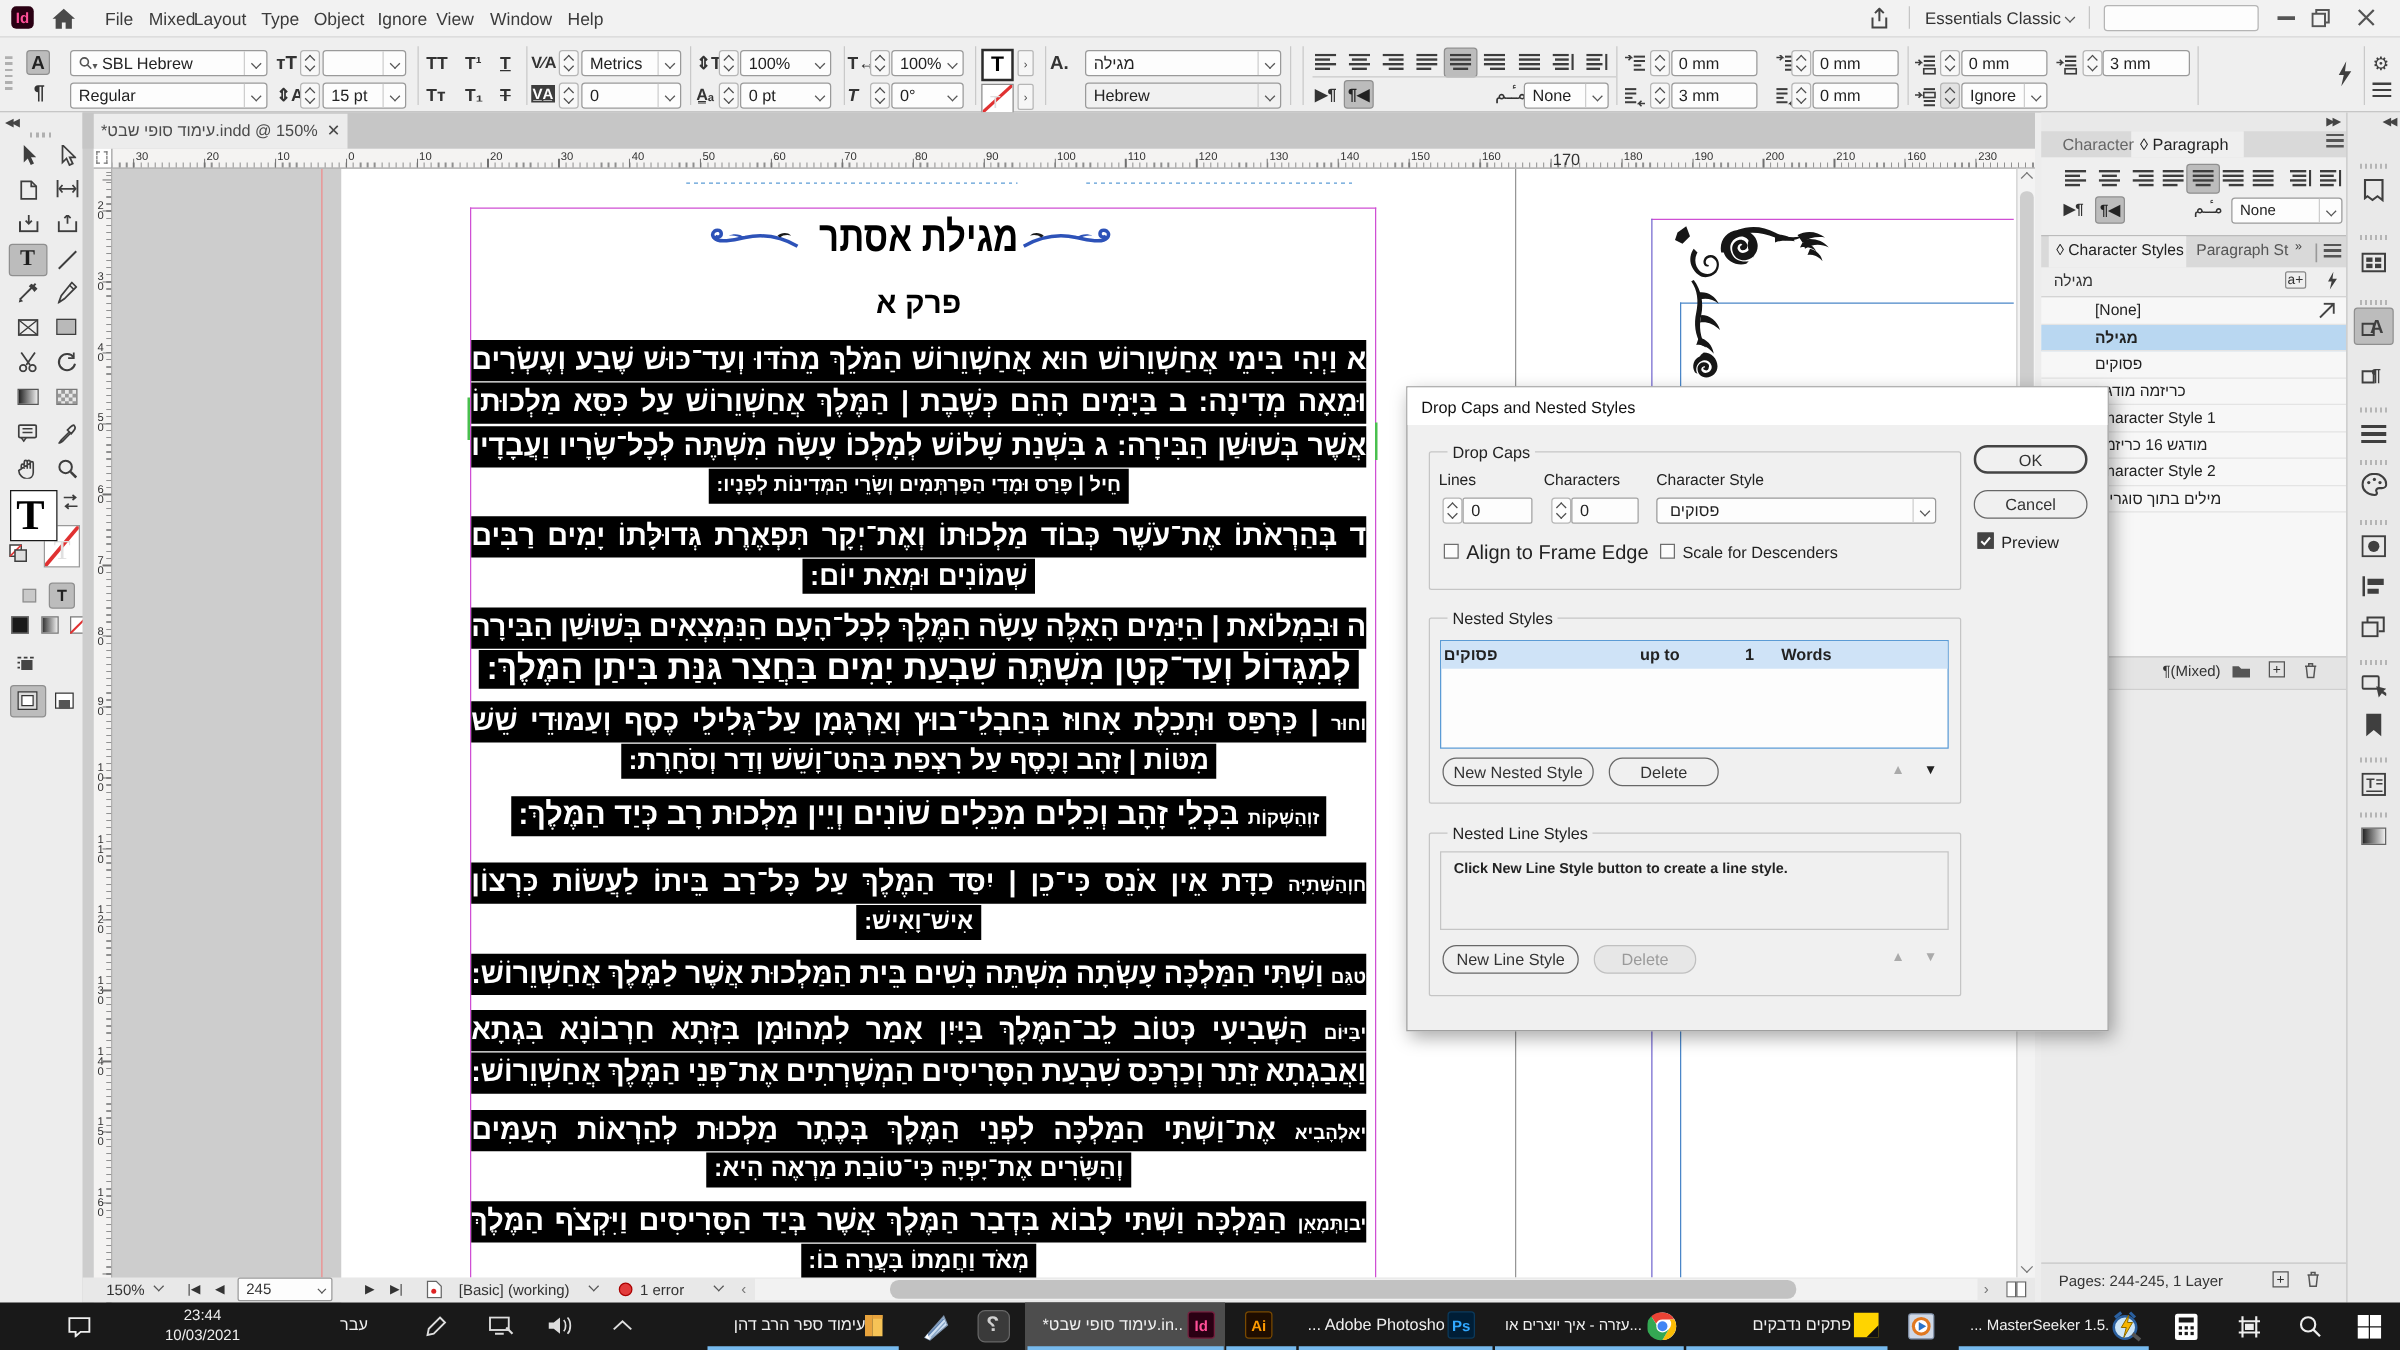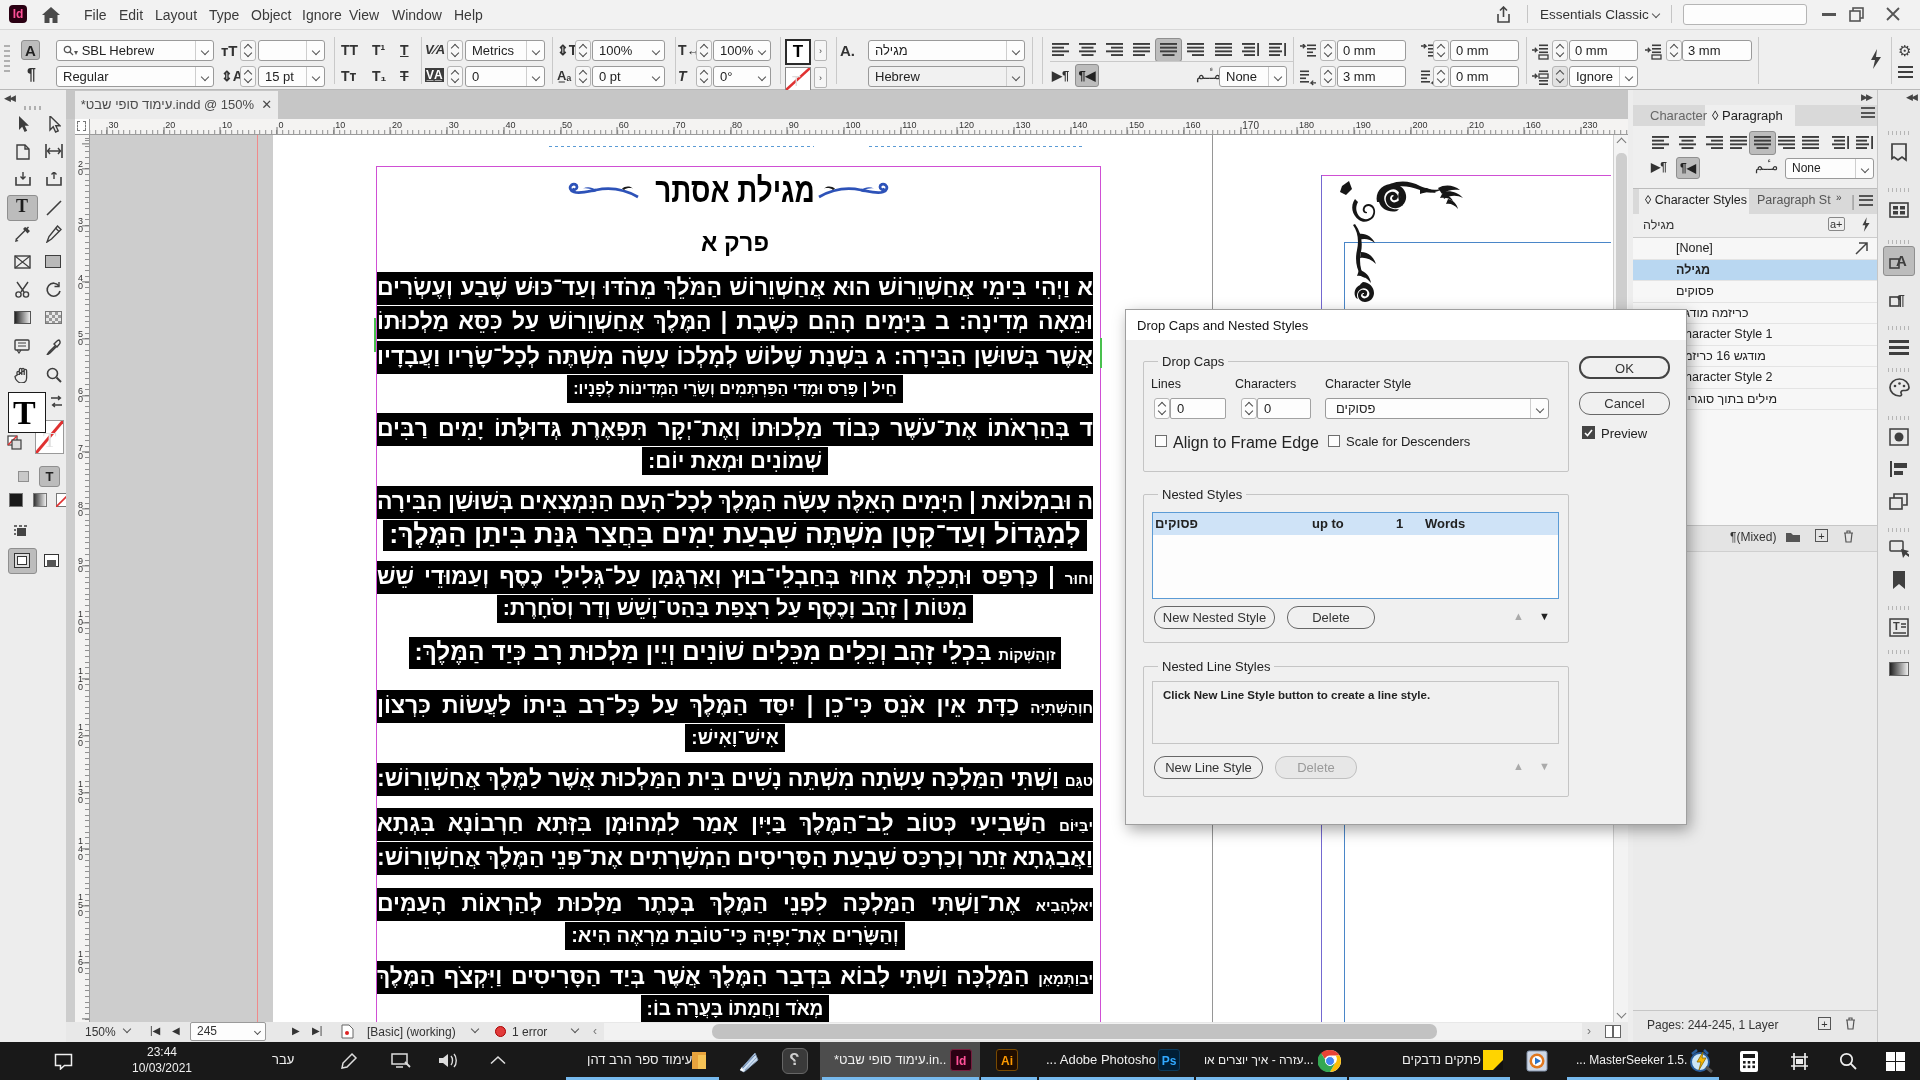--- a/index.html
+++ b/index.html
@@ -63,21 +63,21 @@
 svg{display:block}
 </style></head>
 <body>
 
 <div id="menubar">
   <div id="idlogo">Id</div>
   <svg id="homeic" width="20" height="18" viewBox="0 0 20 18">
       <path d="M10 1 1 9h2.5v8h5v-5h3v5h5V9H19z" fill="#4a4a4a"></path>
     </svg>
   <div class="mi" style="left:84px">File</div>
-  <div class="mi" style="left:119px">Edit</div>
+  <div class="mi" style="left:119px">Mixed</div>
   <div class="mi" style="left:155px">Layout</div>
   <div class="mi" style="left:209px">Type</div>
   <div class="mi" style="left:251px">Object</div>
   <div class="mi" style="left:302px">Ignore</div>
   <div class="mi" style="left:349px">View</div>
   <div class="mi" style="left:392px">Window</div>
   <div class="mi" style="left:454px">Help</div>
   <svg class="abs" style="left:1495px;top:6px" width="17" height="18">
       <path d="M3 8v8h11V8M8.5 1v10M5 4.5 8.5 1 12 4.5" fill="none" stroke="#444" stroke-width="1.6"></path>
     </svg>
@@ -112,21 +112,21 @@
   <div class="spin r2" style="left:240px"></div>
   <div class="cmb r2" style="left:258px;width:67px">15 pt</div>
   <div class="sep" style="left:334px"></div>
   <div class="cicon r1" style="left:341px;top:12px;font-size:14px">TT</div>
   <div class="cicon r1" style="left:372px;top:12px;font-size:14px">T¹</div>
   <div class="cicon r1" style="left:400px;top:12px;font-size:14px;text-decoration:underline">T</div>
   <div class="cicon r2" style="left:341px;top:38px;font-size:14px">Tт</div>
   <div class="cicon r2" style="left:372px;top:38px;font-size:14px">T₁</div>
   <div class="cicon r2" style="left:400px;top:38px;font-size:14px;text-decoration:line-through">T</div>
   <div class="sep" style="left:421px"></div>
-  <div class="cicon r1" style="left:425px;top:12px;font-size:13px;font-style:italic">V∕A</div>
+  <div class="cicon r1" style="left:425px;top:12px;font-size:13px;">V∕A</div>
   <div class="spin r1" style="left:447px"></div>
   <div class="cmb r1" style="left:465px;width:80px">Metrics</div>
   <div class="cicon r2" style="left:425px;top:38px;font-size:12px;background:#3d3d3d;color:#fff;padding:0 1px">V̲A̲</div>
   <div class="spin r2" style="left:447px"></div>
   <div class="cmb r2" style="left:465px;width:80px">0</div>
   <div class="sep" style="left:552px"></div>
   <div class="cicon r1" style="left:557px;top:12px;font-size:14px">⇕T</div>
   <div class="spin r1" style="left:575px"></div>
   <div class="cmb r1 nch" style="left:592px;width:73px">100%</div>
   <div class="cicon r2" style="left:557px;top:38px;font-size:13px">A͇ₐ</div>
@@ -418,21 +418,21 @@
       <div class="abs" style="left:600.4px;top:1px;font-size:9px;color:#333">70</div>
       <div class="abs" style="left:657.1px;top:1px;font-size:9px;color:#333">80</div>
       <div class="abs" style="left:713.8px;top:1px;font-size:9px;color:#333">90</div>
       <div class="abs" style="left:770.5px;top:1px;font-size:9px;color:#333">100</div>
       <div class="abs" style="left:827.2px;top:1px;font-size:9px;color:#333">110</div>
       <div class="abs" style="left:883.9px;top:1px;font-size:9px;color:#333">120</div>
       <div class="abs" style="left:940.6px;top:1px;font-size:9px;color:#333">130</div>
       <div class="abs" style="left:997.3px;top:1px;font-size:9px;color:#333">140</div>
       <div class="abs" style="left:1053.9px;top:1px;font-size:9px;color:#333">150</div>
       <div class="abs" style="left:1110.6px;top:1px;font-size:9px;color:#333">160</div>
-      <div class="abs" style="left:1167.3px;top:1px;font-size:10px;color:#333">170</div>
+      <div class="abs" style="left:1167.3px;top:1px;font-size:13px;color:#333">170</div>
       <div class="abs" style="left:1224.0px;top:1px;font-size:9px;color:#333">180</div>
       <div class="abs" style="left:1280.7px;top:1px;font-size:9px;color:#333">190</div>
       <div class="abs" style="left:1337.4px;top:1px;font-size:9px;color:#333">200</div>
       <div class="abs" style="left:1394.1px;top:1px;font-size:9px;color:#333">210</div>
       <div class="abs" style="left:1450.8px;top:1px;font-size:9px;color:#333">160</div>
       <div class="abs" style="left:1507.5px;top:1px;font-size:9px;color:#333">230</div>
     </div>
   <div id="rcorner">
       <div class="abs" style="left:2px;top:2px;width:9px;height:10px;border:1px dashed #777"></div>
     </div>

